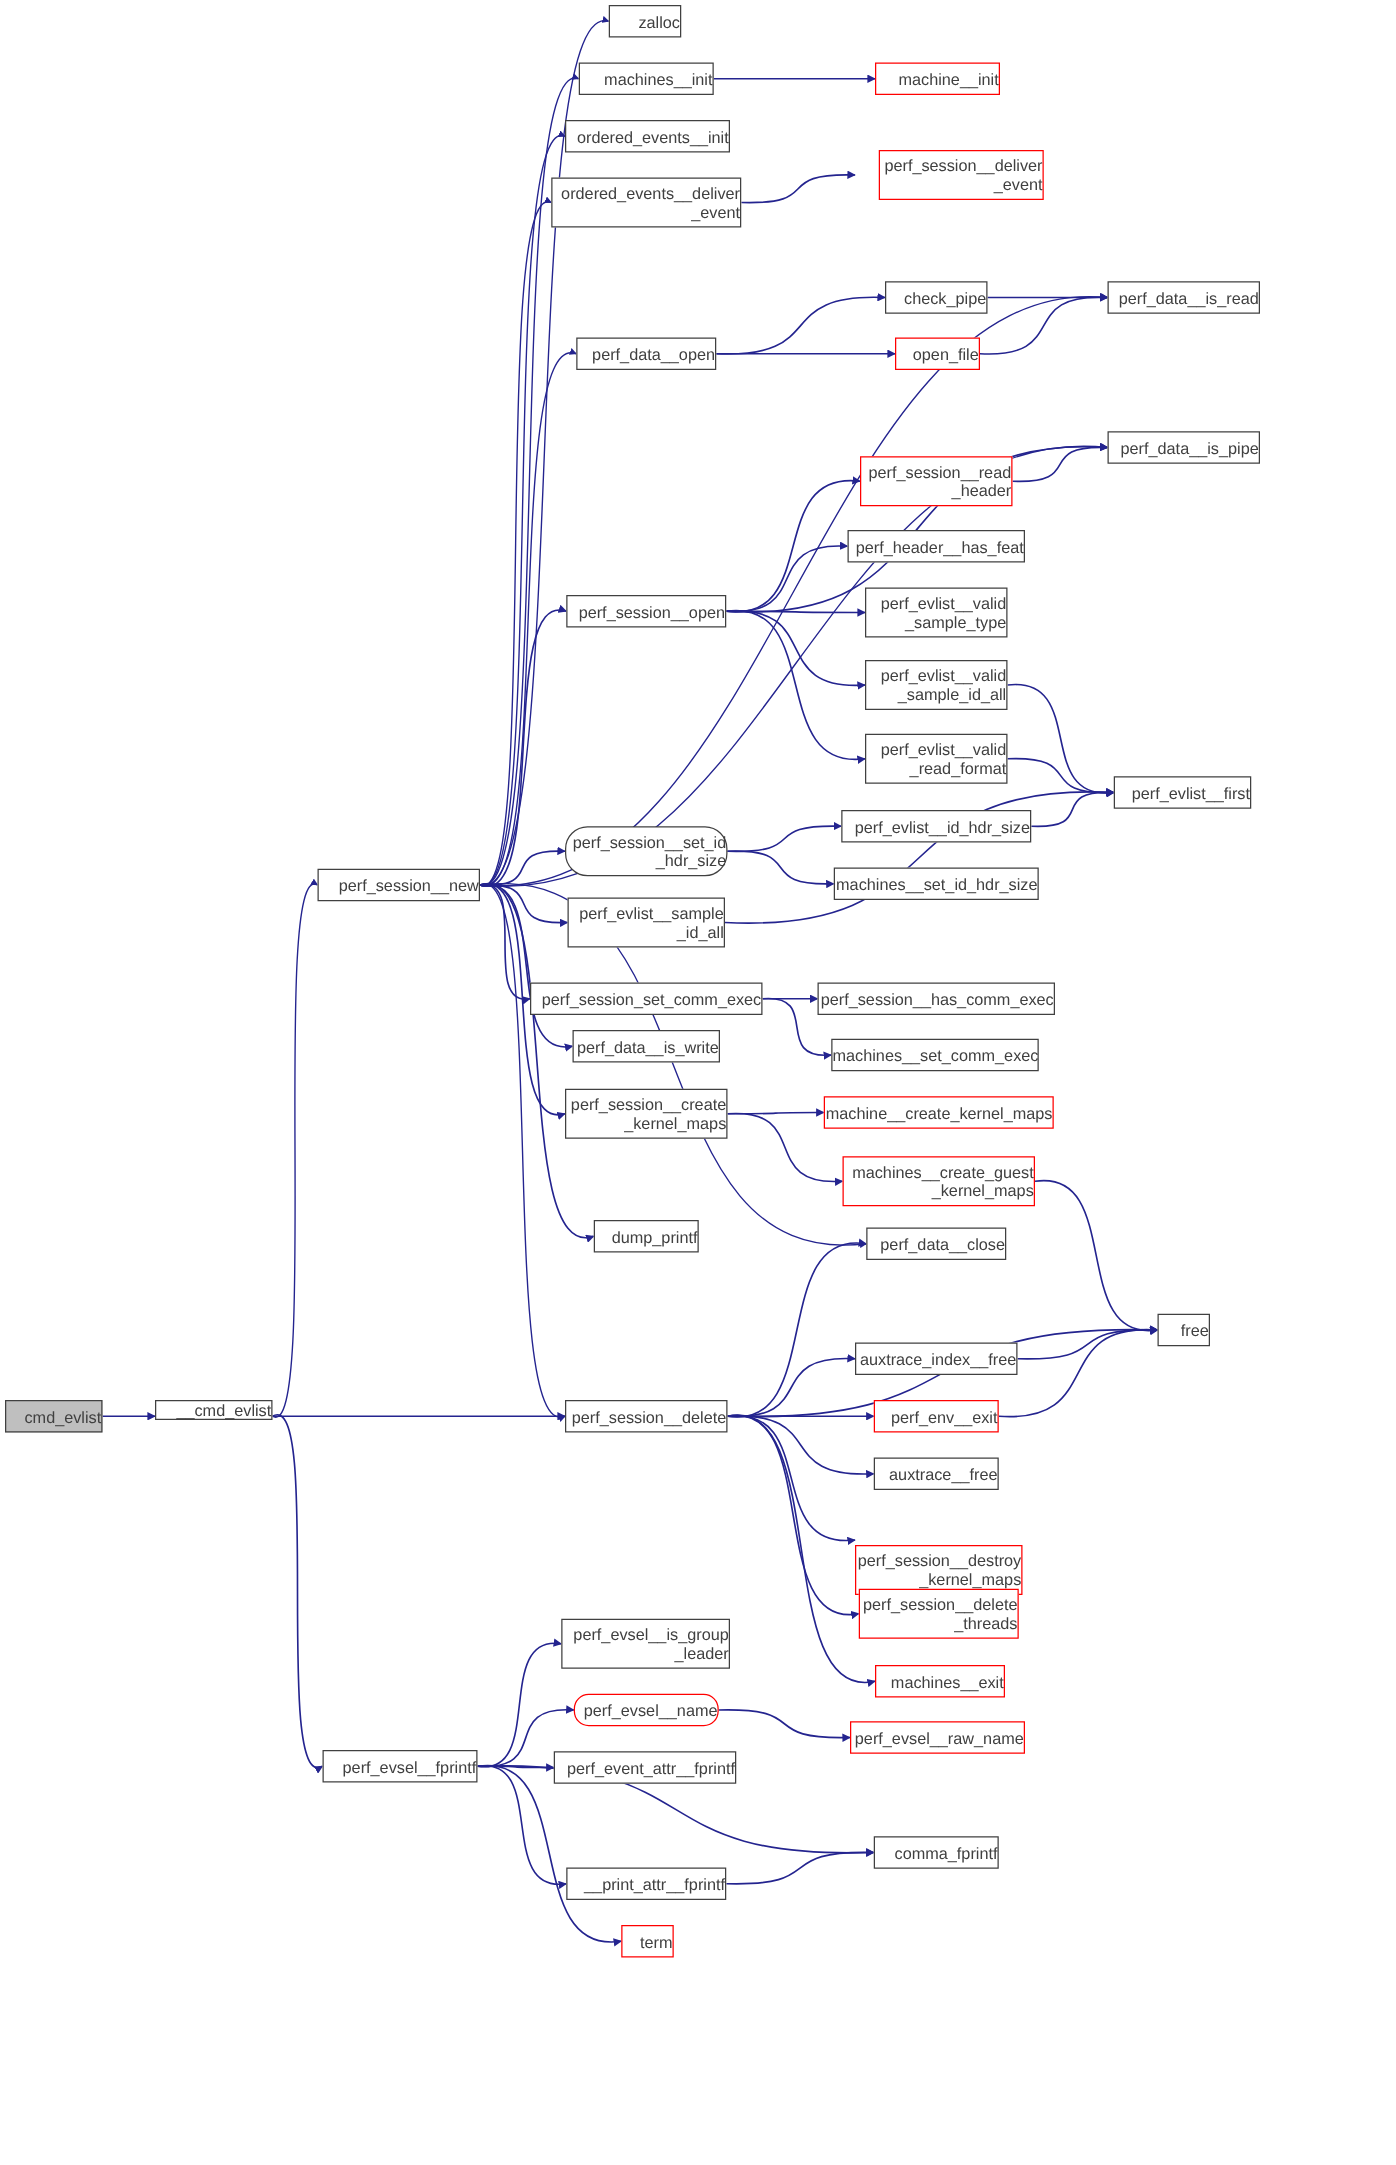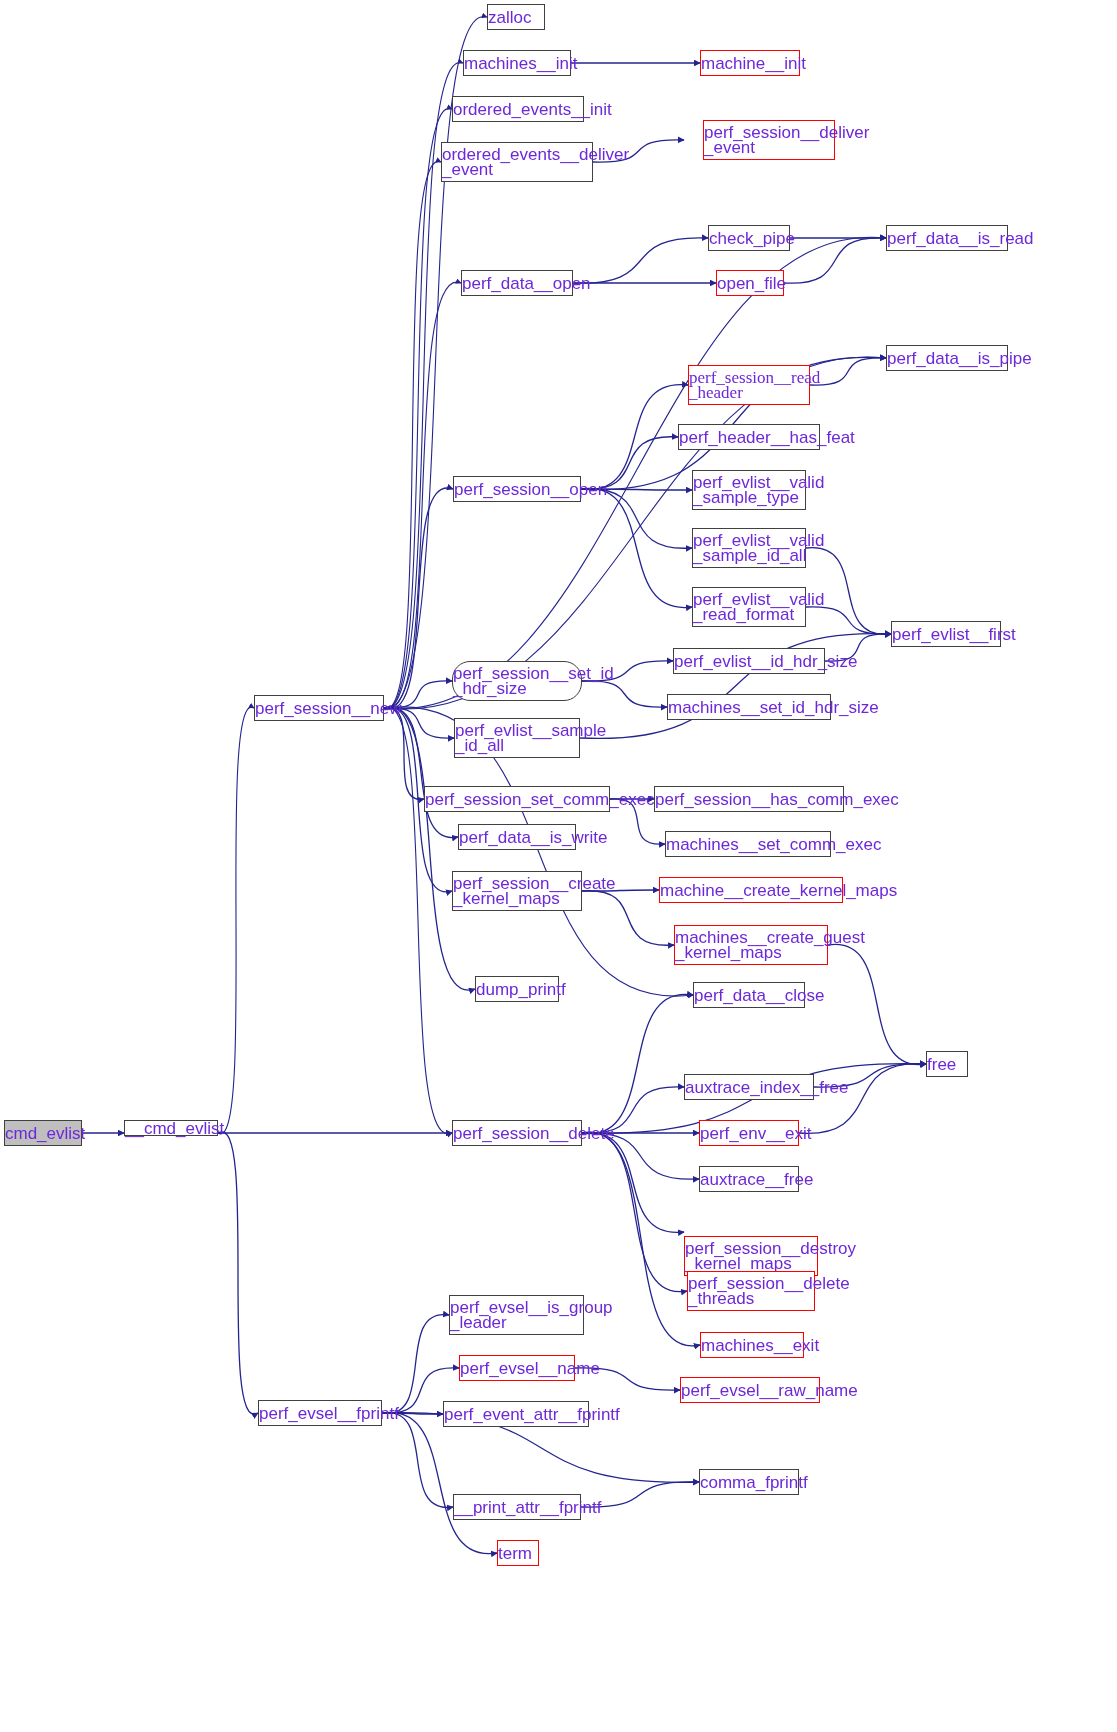--- a/index.html
+++ b/index.html
@@ -22,25 +22,25 @@
     width: 1117px;
     height: 1732px;
     pointer-events: none;
   }
   .node {
     position: absolute;
     box-sizing: border-box;
     display: flex;
     align-items: center;
     justify-content: center;
-    text-align: left;
+    text-align: right;
     border: 1px solid #404040;
     background: #ffffff;
-    color: #6d28d9;
-    font-size: 17px;
+    color: #404040;
+    font-size: 13px;
     line-height: 15px;
     letter-spacing: 0px;
     white-space: pre;
     z-index: 5;
   }
   .node.red {
     border-color: #ff0000;
   }
   .node.filled {
     background: #bfbfbf;
@@ -138,21 +138,21 @@
       <div class="node" style="left: 452px; top: 96px; width: 132px; height: 26px;"><span class="node-label">ordered_events__init</span></div>
       <div class="node" style="left: 441px; top: 142px; width: 152px; height: 40px;"><span class="node-label">ordered_events__deliver
 _event</span></div>
       <div class="node red" style="left: 684px; top: 120px; width: 132px; height: 40px; margin-left: 19px;"><span class="node-label">perf_session__deliver
 _event</span></div>
       <div class="node" style="left: 708px; top: 225px; width: 82px; height: 26px;"><span class="node-label">check_pipe</span></div>
       <div class="node" style="left: 886px; top: 225px; width: 122px; height: 26px;"><span class="node-label">perf_data__is_read</span></div>
       <div class="node" style="left: 461px; top: 270px; width: 112px; height: 26px;"><span class="node-label">perf_data__open</span></div>
       <div class="node red" style="left: 716px; top: 270px; width: 68px; height: 26px;"><span class="node-label">open_file</span></div>
       <div class="node" style="left: 886px; top: 345px; width: 122px; height: 26px;"><span class="node-label">perf_data__is_pipe</span></div>
-      <div class="node red" style="left: 688px; top: 365px; width: 122px; height: 40px; font-family: Liberation Serif, serif;"><span class="node-label">perf_session__read
+      <div class="node red" style="left: 688px; top: 365px; width: 122px; height: 40px;"><span class="node-label">perf_session__read
 _header</span></div>
       <div class="node" style="left: 678px; top: 424px; width: 142px; height: 26px;"><span class="node-label">perf_header__has_feat</span></div>
       <div class="node" style="left: 692px; top: 470px; width: 114px; height: 40px;"><span class="node-label">perf_evlist__valid
 _sample_type</span></div>
       <div class="node" style="left: 453px; top: 476px; width: 128px; height: 26px;"><span class="node-label">perf_session__open</span></div>
       <div class="node" style="left: 692px; top: 528px; width: 114px; height: 40px;"><span class="node-label">perf_evlist__valid
 _sample_id_all</span></div>
       <div class="node" style="left: 692px; top: 587px; width: 114px; height: 40px;"><span class="node-label">perf_evlist__valid
 _read_format</span></div>
       <div class="node" style="left: 891px; top: 621px; width: 110px; height: 26px;"><span class="node-label">perf_evlist__first</span></div>
@@ -178,20 +178,20 @@
       <div class="node" style="left: 452px; top: 1120px; width: 130px; height: 26px;"><span class="node-label">perf_session__delete</span></div>
       <div class="node red" style="left: 699px; top: 1120px; width: 100px; height: 26px;"><span class="node-label">perf_env__exit</span></div>
       <div class="node" style="left: 699px; top: 1166px; width: 100px; height: 26px;"><span class="node-label">auxtrace__free</span></div>
       <div class="node red" style="left: 684px; top: 1212px; width: 134px; height: 40px; margin-top: 24px;"><span class="node-label">perf_session__destroy
 _kernel_maps</span></div>
       <div class="node red" style="left: 687px; top: 1271px; width: 128px; height: 40px;"><span class="node-label">perf_session__delete
 _threads</span></div>
       <div class="node red" style="left: 700px; top: 1332px; width: 104px; height: 26px;"><span class="node-label">machines__exit</span></div>
       <div class="node" style="left: 449px; top: 1295px; width: 135px; height: 40px;"><span class="node-label">perf_evsel__is_group
 _leader</span></div>
-      <div class="node red" style="left: 459px; top: 1355px; width: 116px; height: 26px;"><span class="node-label">perf_evsel__name</span></div>
+      <div class="node red" style="left: 459px; top: 1355px; width: 116px; height: 26px; border-radius: 12px;"><span class="node-label">perf_evsel__name</span></div>
       <div class="node red" style="left: 680px; top: 1377px; width: 140px; height: 26px;"><span class="node-label">perf_evsel__raw_name</span></div>
       <div class="node" style="left: 443px; top: 1401px; width: 146px; height: 26px;"><span class="node-label">perf_event_attr__fprintf</span></div>
       <div class="node" style="left: 699px; top: 1469px; width: 100px; height: 26px;"><span class="node-label">comma_fprintf</span></div>
       <div class="node" style="left: 453px; top: 1494px; width: 128px; height: 26px;"><span class="node-label">__print_attr__fprintf</span></div>
       <div class="node red" style="left: 497px; top: 1540px; width: 42px; height: 26px;"><span class="node-label">term</span></div>
     </div>
 </div>
 
 </body></html>

